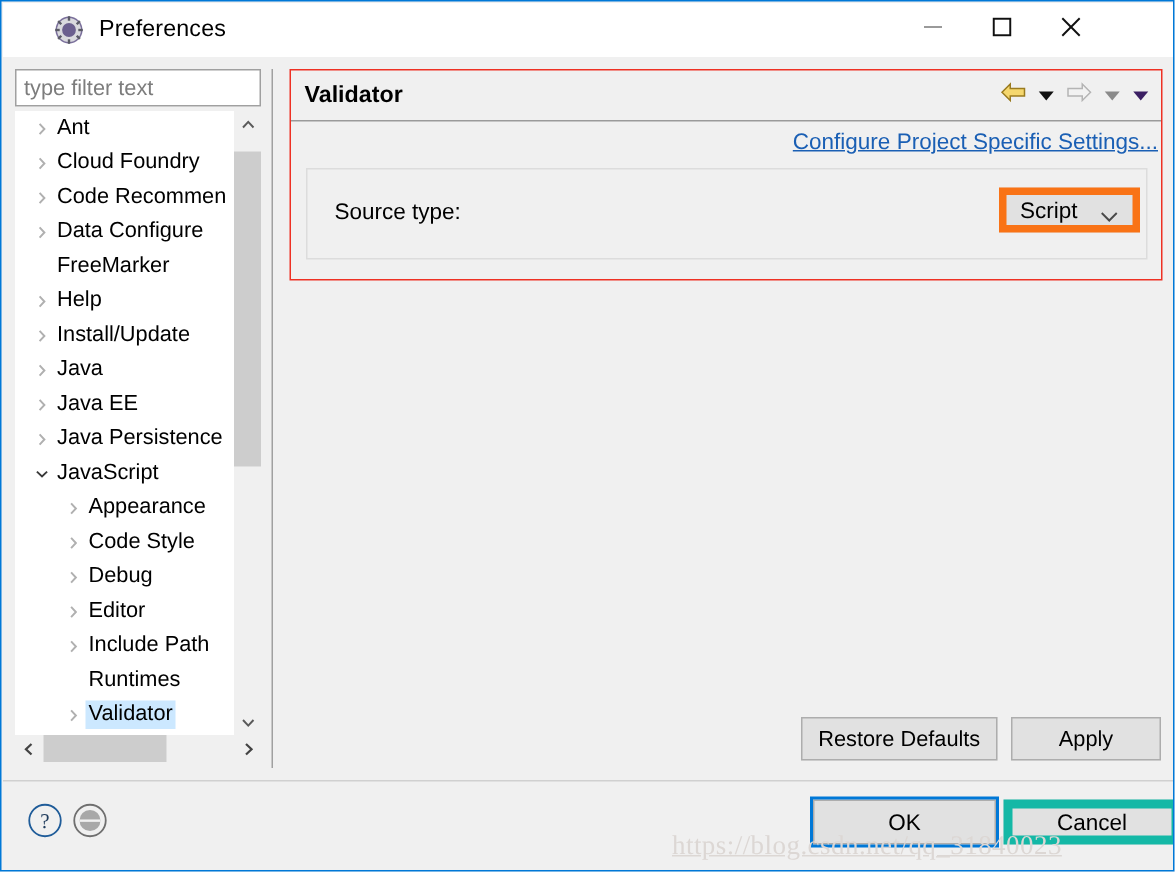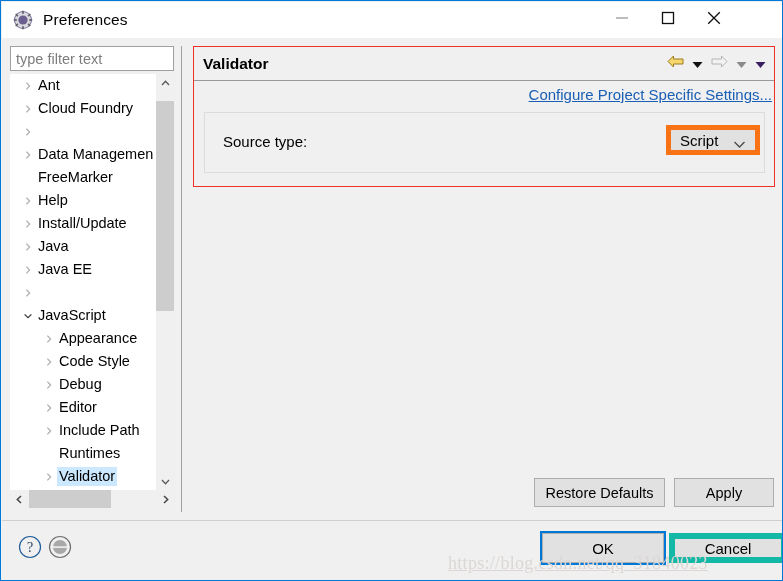--- a/index.html
+++ b/index.html
@@ -21,20 +21,21 @@
   }
 
   
   #titlebar {
     position: absolute;
     left: 1px; top: 1px;
     width: 781px; height: 36px;
     background: #ffffff;
     display: flex;
     align-items: center;
+    padding-left: 23px;
   }
   #app-icon {
     margin-left: 11px;
     width: 20px; height: 20px;
     position: relative;
     flex: 0 0 auto;
   }
   #title-text {
     margin-left: 10px;
     font-size: 15.5px;
@@ -388,28 +389,29 @@
             </svg>
           </span>
           <span class="tree-label">Cloud Foundry</span>
         </div>
         <div class="tree-row lvl1">
           <span class="tw">
             <svg width="10" height="10" viewBox="0 0 10 10">
               <polyline points="3.4,1.6 6.6,5 3.4,8.4" fill="none" stroke="#b0b0b0" stroke-width="1.3"></polyline>
             </svg>
           </span>
-        </div>
-        <div class="tree-row lvl1">
-          <span class="tw">
-            <svg width="10" height="10" viewBox="0 0 10 10">
-              <polyline points="3.4,1.6 6.6,5 3.4,8.4" fill="none" stroke="#b0b0b0" stroke-width="1.3"></polyline>
-            </svg>
-          </span>
-          <span class="tree-label">Data Managemen</span>
+          <span class="tree-label">Code Recommen</span>
+        </div>
+        <div class="tree-row lvl1">
+          <span class="tw">
+            <svg width="10" height="10" viewBox="0 0 10 10">
+              <polyline points="3.4,1.6 6.6,5 3.4,8.4" fill="none" stroke="#b0b0b0" stroke-width="1.3"></polyline>
+            </svg>
+          </span>
+          <span class="tree-label">Data Configure</span>
         </div>
         <div class="tree-row lvl1">
           <span class="tw"></span>
           <span class="tree-label">FreeMarker</span>
         </div>
         <div class="tree-row lvl1">
           <span class="tw">
             <svg width="10" height="10" viewBox="0 0 10 10">
               <polyline points="3.4,1.6 6.6,5 3.4,8.4" fill="none" stroke="#b0b0b0" stroke-width="1.3"></polyline>
             </svg>
@@ -439,20 +441,21 @@
             </svg>
           </span>
           <span class="tree-label">Java EE</span>
         </div>
         <div class="tree-row lvl1">
           <span class="tw">
             <svg width="10" height="10" viewBox="0 0 10 10">
               <polyline points="3.4,1.6 6.6,5 3.4,8.4" fill="none" stroke="#b0b0b0" stroke-width="1.3"></polyline>
             </svg>
           </span>
+          <span class="tree-label">Java Persistence</span>
         </div>
         <div class="tree-row lvl1">
           <span class="tw">
             <svg width="10" height="10" viewBox="0 0 10 10">
               <polyline points="1.6,3.4 5,6.6 8.4,3.4" fill="none" stroke="#3a3a3a" stroke-width="1.3"></polyline>
             </svg>
           </span>
           <span class="tree-label">JavaScript</span>
         </div>
         <div class="tree-row lvl2">

